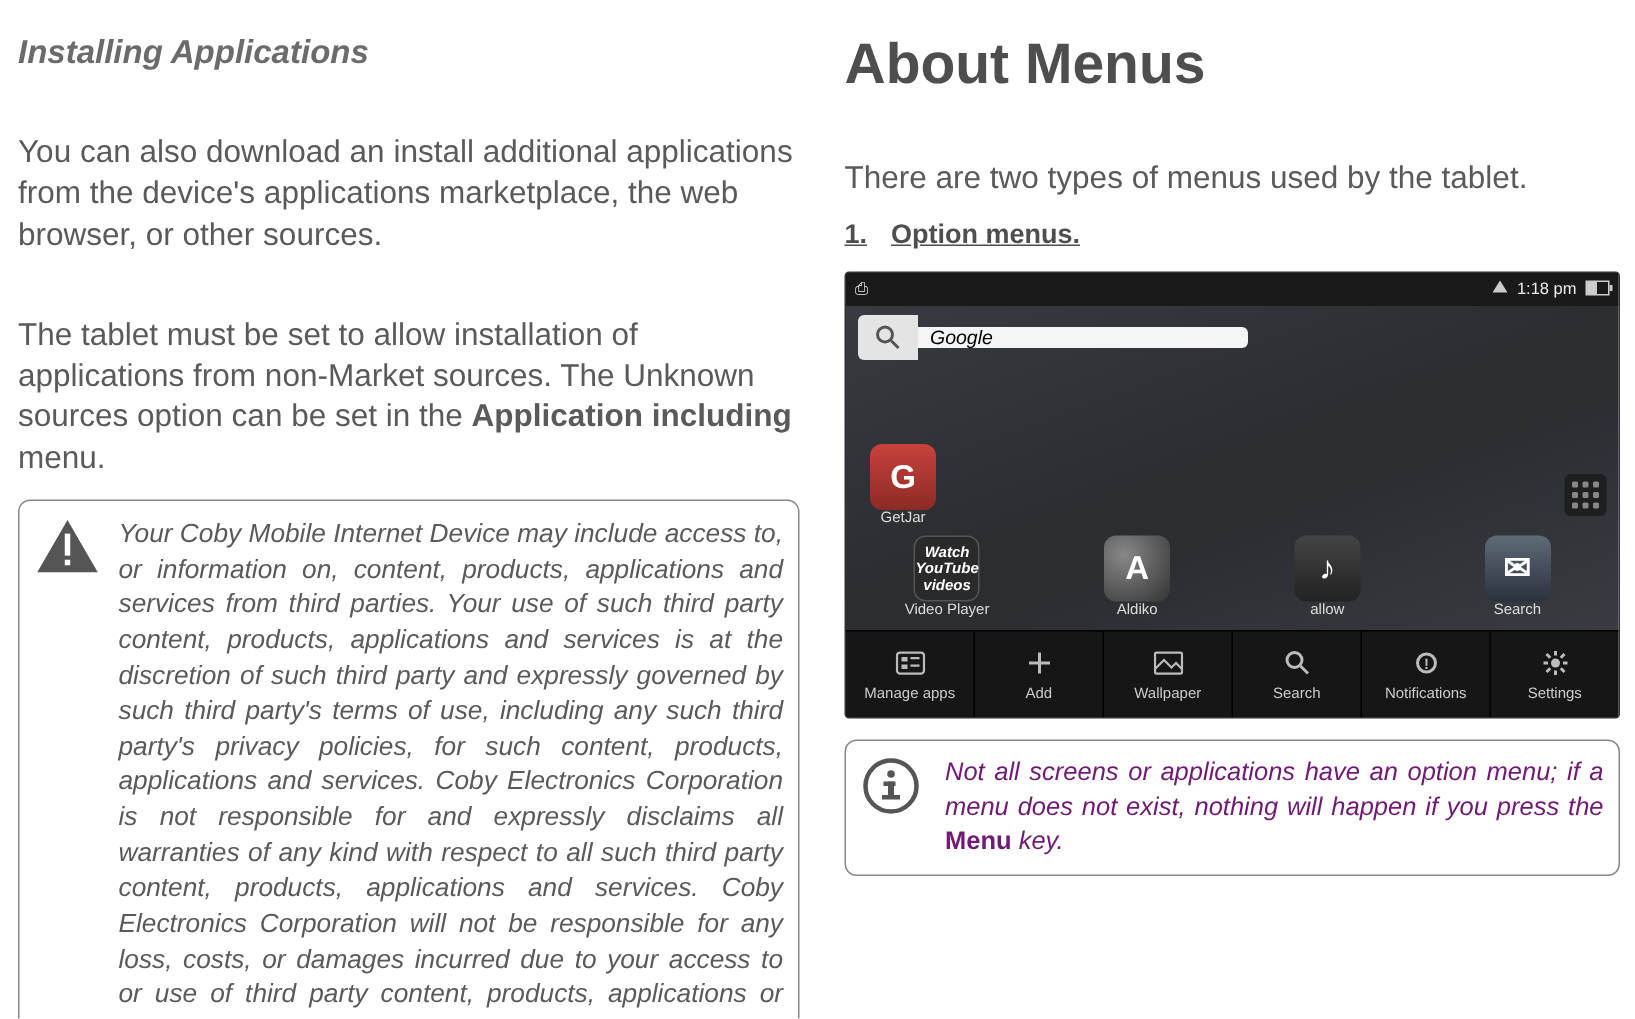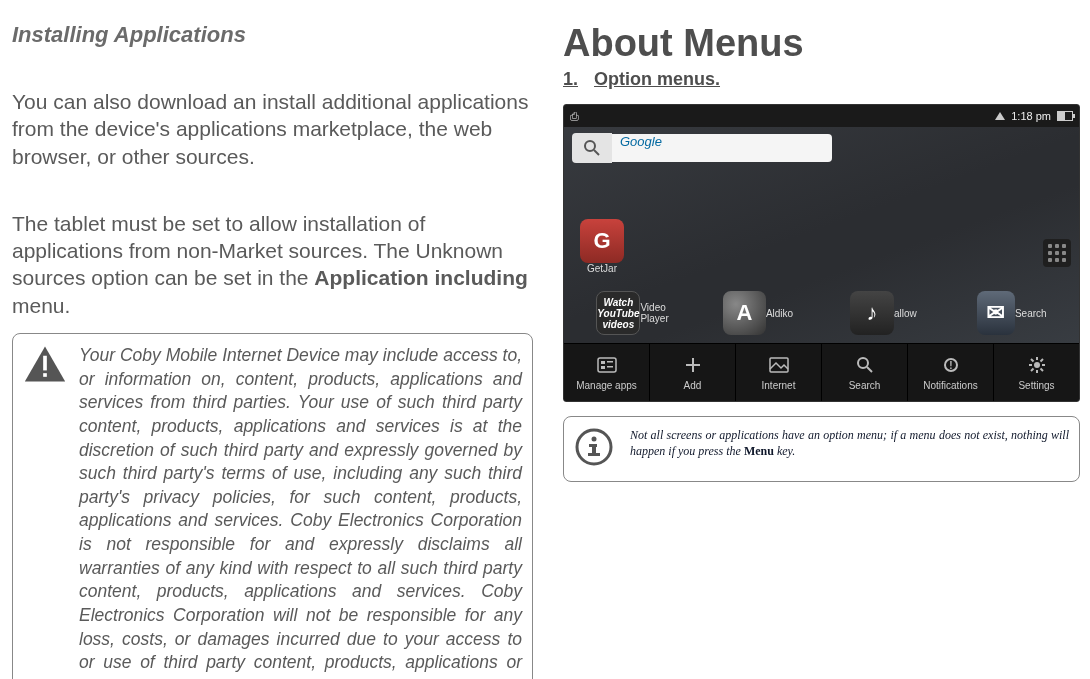--- a/index.html
+++ b/index.html
@@ -68,25 +68,24 @@
     border-radius: 8px;
     padding: 10px 10px;
     display: flex;
     gap: 12px;
     margin-top: 14px;
     align-items: flex-start;
   }
   .info-box .icon-col { flex: 0 0 44px; }
   .info-box .text-col {
     font-style: italic;
-    font-size: 12px;
+    font-size: 17px;
     line-height: 1.35;
     text-align: justify;
-    color: #0f172a;
-    font-family: Liberation Serif, serif;
+    color: #701a75;
   }
 
   
   .screenshot {
     border: 1px solid #333;
     border-radius: 3px;
     height: 298px;
     background: linear-gradient(160deg, #393c41 0%, #2b2d31 45%, #2b2d31 55%, #3d4248 100%);
     display: flex;
     flex-direction: column;
@@ -97,21 +96,21 @@
     height: 22px;
     background: #1a1a1a;
     color: #eee;
     display: flex;
     align-items: center;
     justify-content: space-between;
     padding: 0 6px;
     font-size: 11px;
   }
   .statusbar .left { display:flex; gap:6px; align-items:center; }
-  .statusbar .right { display:flex; gap:6px; align-items:center; }
+  .statusbar .right { display:flex; gap:6px; }
   .statusbar .wifi {
     width: 0; height: 0;
     border-left: 5px solid transparent;
     border-right: 5px solid transparent;
     border-bottom: 8px solid #ccc;
   }
   .statusbar .batt {
     width: 16px; height: 10px;
     border: 1px solid #ccc;
     position: relative;
@@ -127,26 +126,26 @@
     gap: 0;
   }
   .searchbtn {
     width: 40px; height: 30px;
     background: #e4e4e4;
     border-radius: 4px 0 0 4px;
     display:flex; align-items:center; justify-content:center;
     position:relative;
   }
   .searchinput {
-    width: 220px; height: 28px;
+    width: 220px; height: 14px;
     background: #f5f5f5;
     border-radius: 0 4px 4px 0;
-    display:flex; align-items:flex-start;
+    display:flex; align-items:flex-end;
     padding-left: 8px;
-    color: #0369a1;
+    color: #000000;
     font-size: 13px;
     font-style: italic;
   }
   .homebody { flex:1; position:relative; }
   .app-grid {
     position: absolute;
     right: 8px; top: 70px;
     width: 28px; height: 28px;
     background: #1f1f1f;
     border-radius: 4px;
@@ -164,21 +163,21 @@
     border-radius: 8px;
     display:flex; align-items:center; justify-content:center;
     font-weight:bold;
   }
   .getjar-ic { background: linear-gradient(#c8423c, #8d2a24); color:#fff; font-size:22px;}
   .iconrow2 {
     position:absolute; left:0; right:0; bottom: 8px;
     display:flex; justify-content: space-around;
     padding: 0 4px;
   }
-  .appcell { display:flex; flex-direction:row; align-items:center; color:#ddd; font-size:10px; width:70px;}
+  .appcell { display:flex; flex-direction:column; align-items:center; color:#ddd; font-size:10px; width:70px;}
   .vp-ic { background: #2a2a2a; border:1px solid #555; color:#fff; font-size:10px; line-height:1.1; text-align:center; padding:4px; font-style:italic;}
   .al-ic { background: radial-gradient(circle at 30% 30%, #888, #333); color:#fff; font-size:22px; font-weight:bold;}
   .em-ic { background: linear-gradient(#444,#222); color:#fff; font-size:22px;}
   .mail-ic { background: linear-gradient(#5f6a78,#2a323d); color:#fff; font-size:22px;}
 
   .menubar {
     height: 58px;
     background: #161616;
     display:flex;
     border-top: 1px solid #000;
@@ -212,20 +211,21 @@
         <rect x="22" y="12" width="4" height="16" fill="#fff"></rect>
         <rect x="22" y="31" width="4" height="4" fill="#fff"></rect>
       </svg>
     </div>
     <div class="text-col">Your Coby Mobile Internet Device may include access to, or information on, content, products, applications and services from third parties. Your use of such third party content, products, applications and services is at the discretion of such third party and expressly governed by such third party's terms of use, including any such third party's privacy policies, for such content, products, applications and services. Coby Electronics Corporation is not responsible for and expressly disclaims all warranties of any kind with respect to all such third party content, products, applications and services. Coby Electronics Corporation will not be responsible for any loss, costs, or damages incurred due to your access to or use of third party content, products, applications or services.</div>
   </div>
 </div>
 
 <div class="col col-right">
   <h1 class="right-title">About Menus</h1>
+  <p class="body">There are two types of menus used by the tablet.</p>
   <p class="list-item">
     <span class="num">1.</span><span>Option menus.</span>
   </p>
 
   <div class="screenshot">
     <div class="statusbar">
       <div class="left">
         <span>⎙</span>
       </div>
       <div class="right">
@@ -302,21 +302,21 @@
         </div>
         <span>Add</span>
       </div>
       <div class="menuitem">
         <div class="mi-icon">
           <svg width="20" height="16" viewBox="0 0 20 16">
               <rect x="1" y="1" width="18" height="14" rx="1" stroke="#bbb" stroke-width="1.5" fill="none"></rect>
               <polyline points="1,12 7,6 12,11 15,8 19,12" stroke="#bbb" stroke-width="1.5" fill="none"></polyline>
             </svg>
         </div>
-        <span>Internet</span>
+        <span>Wallpaper</span>
       </div>
       <div class="menuitem">
         <div class="mi-icon">
           <svg width="18" height="18" viewBox="0 0 18 18">
               <circle cx="7" cy="7" r="5" stroke="#bbb" stroke-width="2" fill="none"></circle>
               <line x1="11" y1="11" x2="16" y2="16" stroke="#bbb" stroke-width="2"></line>
             </svg>
         </div>
         <span>Search</span>
       </div>

